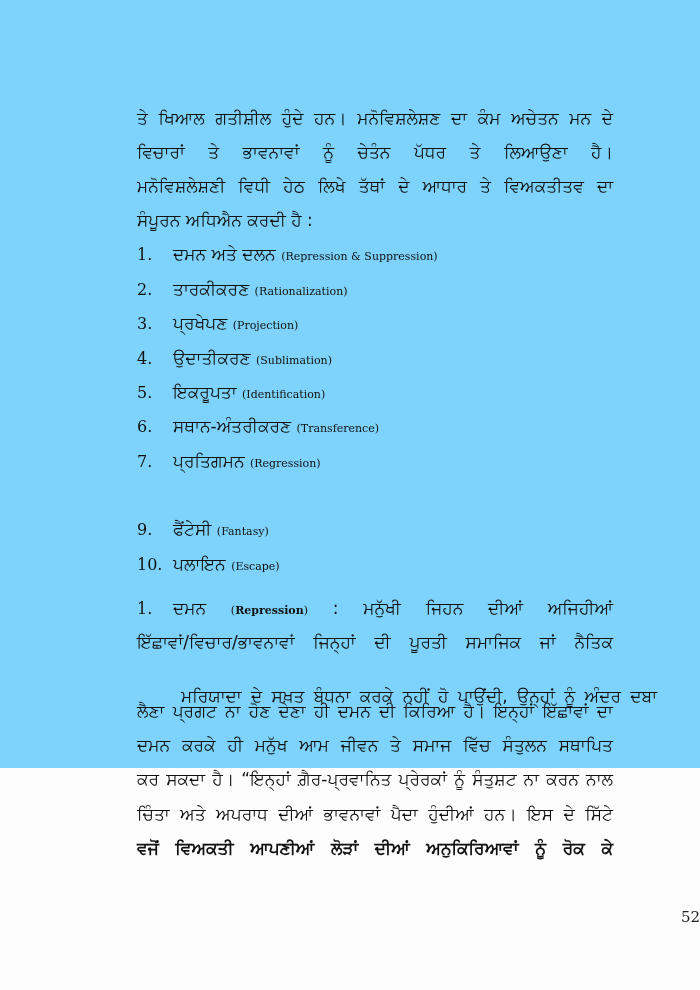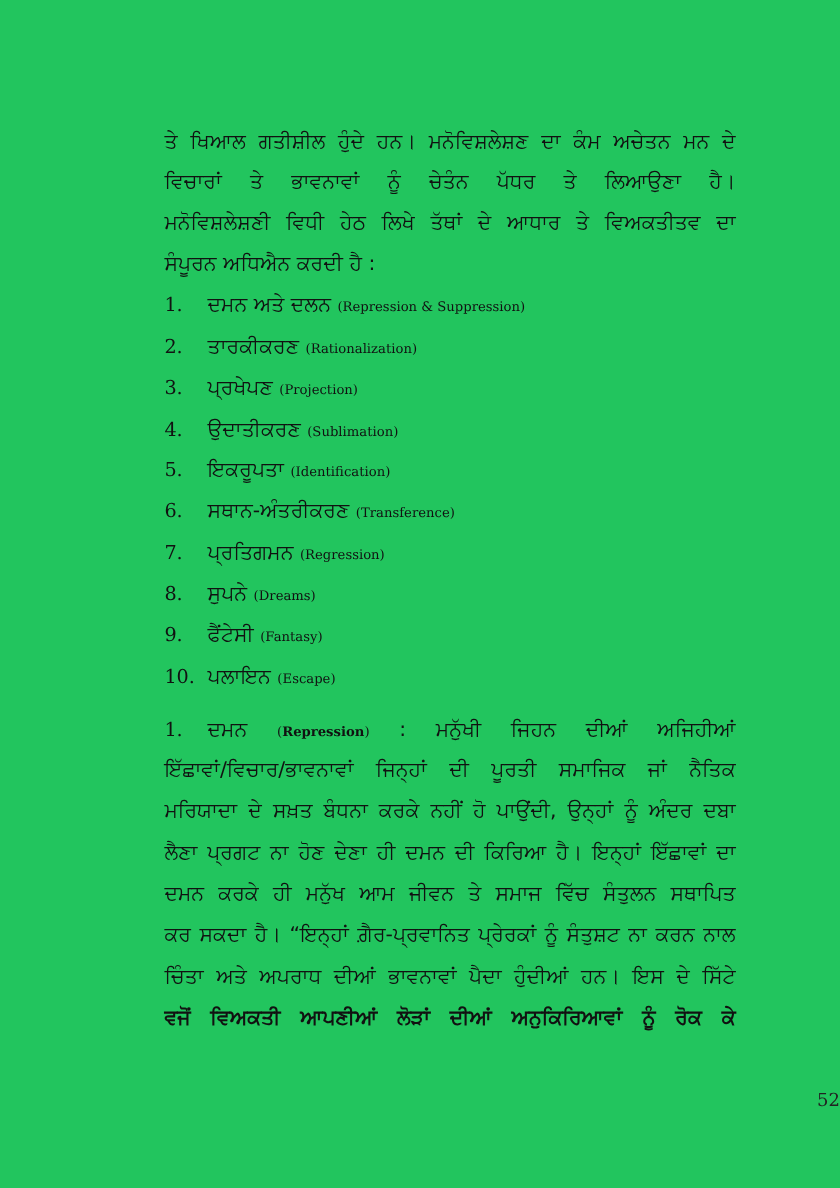--- a/index.html
+++ b/index.html
@@ -1,19 +1,19 @@
 <!DOCTYPE html>
 <html><head>
   <meta charset="utf-8">
   <style>
     html, body { margin: 0; padding: 0; background: #fdfdfd; }
     body { width: 700px; height: 990px; position: relative; overflow: hidden; }
     .page {
-      position: absolute; left: 0; top: 0; width: 700px; height: 990px;
-      background: #22c55e; color: #111;
+      position: absolute; left: 0; top: 0; width: 700px; height: 768px;
+      background: #7dd3fc; color: #111;
     }
     .line {
       position: absolute; left: 137px; width: 476px;
       font-family: "DejaVu Sans", sans-serif; font-size: 17px;
       white-space: nowrap; line-height: 24px;
     }
     .justify { text-align: justify; text-align-last: justify; }
     .latin { font-family: "DejaVu Serif", serif; font-size: 11px; }
     .bold { font-weight: bold; }
     .li-num {
@@ -49,35 +49,32 @@
   </div>
   <div class="line" style="top:380px;">
     <span class="li-num">5.</span><span>ਇਕਰੂਪਤਾ</span> <span class="latin">(Identification)</span>
   </div>
   <div class="line" style="top:414px;">
     <span class="li-num">6.</span><span>ਸਥਾਨ-ਅੰਤਰੀਕਰਣ</span> <span class="latin">(Transference)</span>
   </div>
   <div class="line" style="top:449px;">
     <span class="li-num">7.</span><span>ਪ੍ਰਤਿਗਮਨ</span> <span class="latin">(Regression)</span>
   </div>
-  <div class="line" style="top:483px;">
-    <span class="li-num">8.</span><span>ਸੁਪਨੇ</span> <span class="latin">(Dreams)</span>
-  </div>
   <div class="line" style="top:517px;">
     <span class="li-num">9.</span><span>ਫੈਂਟੇਸੀ</span> <span class="latin">(Fantasy)</span>
   </div>
   <div class="line" style="top:552px;">
     <span class="li-num">10.</span><span>ਪਲਾਇਨ</span> <span class="latin">(Escape)</span>
   </div>
 
   <div class="line justify" style="top:596px;">
     <span class="li-num">1.</span><span>ਦਮਨ</span> <span class="latin">(</span><span class="latin bold">Repression</span><span class="latin">)</span> <span>: ਮਨੁੱਖੀ ਜਿਹਨ ਦੀਆਂ ਅਜਿਹੀਆਂ</span>
   </div>
   <div class="line justify" style="top:630px;">ਇੱਛਾਵਾਂ/ਵਿਚਾਰ/ਭਾਵਨਾਵਾਂ ਜਿਨ੍ਹਾਂ ਦੀ ਪੂਰਤੀ ਸਮਾਜਿਕ ਜਾਂ ਨੈਤਿਕ</div>
-  <div class="line justify" style="top:664px;">ਮਰਿਯਾਦਾ ਦੇ ਸਖ਼ਤ ਬੰਧਨਾ ਕਰਕੇ ਨਹੀਂ ਹੋ ਪਾਉਂਦੀ, ਉਨ੍ਹਾਂ ਨੂੰ ਅੰਦਰ ਦਬਾ</div>
+  <div class="line justify" style="top:684px;margin-left:44px;">ਮਰਿਯਾਦਾ ਦੇ ਸਖ਼ਤ ਬੰਧਨਾ ਕਰਕੇ ਨਹੀਂ ਹੋ ਪਾਉਂਦੀ, ਉਨ੍ਹਾਂ ਨੂੰ ਅੰਦਰ ਦਬਾ</div>
   <div class="line justify" style="top:699px;">ਲੈਣਾ ਪ੍ਰਗਟ ਨਾ ਹੋਣ ਦੇਣਾ ਹੀ ਦਮਨ ਦੀ ਕਿਰਿਆ ਹੈ। ਇਨ੍ਹਾਂ ਇੱਛਾਵਾਂ ਦਾ</div>
   <div class="line justify" style="top:733px;">ਦਮਨ ਕਰਕੇ ਹੀ ਮਨੁੱਖ ਆਮ ਜੀਵਨ ਤੇ ਸਮਾਜ ਵਿੱਚ ਸੰਤੁਲਨ ਸਥਾਪਿਤ</div>
   <div class="line justify" style="top:802px;">ਚਿੰਤਾ ਅਤੇ ਅਪਰਾਧ ਦੀਆਂ ਭਾਵਨਾਵਾਂ ਪੈਦਾ ਹੁੰਦੀਆਂ ਹਨ। ਇਸ ਦੇ ਸਿੱਟੇ</div>
   <div class="line justify" style="top:767px;">ਕਰ ਸਕਦਾ ਹੈ। “ਇਨ੍ਹਾਂ ਗ਼ੈਰ-ਪ੍ਰਵਾਨਿਤ ਪ੍ਰੇਰਕਾਂ ਨੂੰ ਸੰਤੁਸ਼ਟ ਨਾ ਕਰਨ ਨਾਲ</div>
   <div class="line justify" style="top:836px;font-weight:bold;">ਵਜੋਂ ਵਿਅਕਤੀ ਆਪਣੀਆਂ ਲੋੜਾਂ ਦੀਆਂ ਅਨੁਕਿਰਿਆਵਾਂ ਨੂੰ ਰੋਕ ਕੇ</div>
 
   <div class="page-number">52</div>
 </div>
 
 </body></html>

